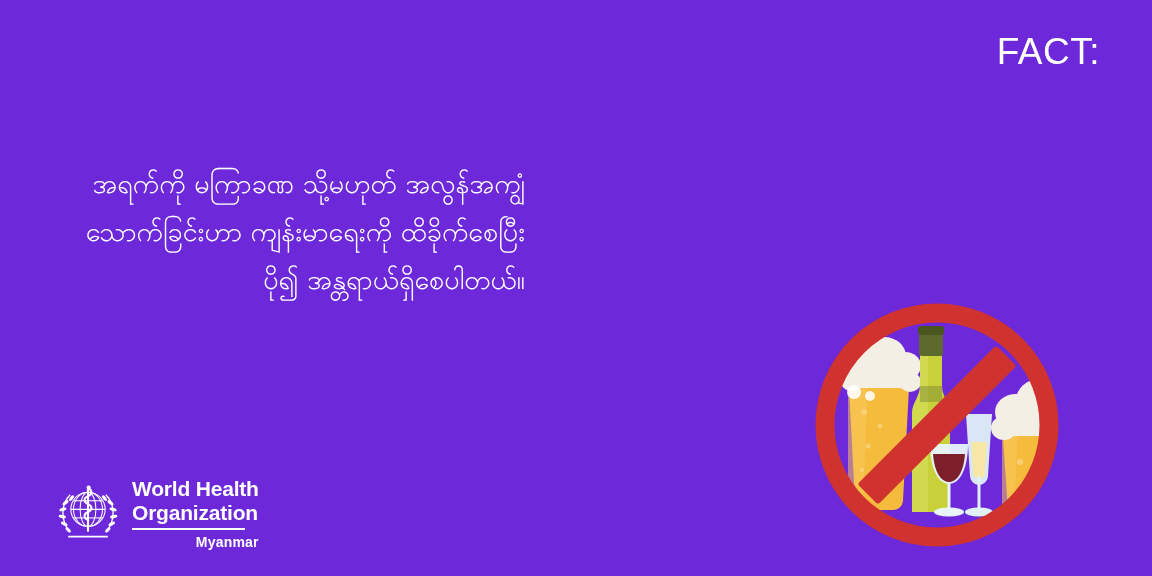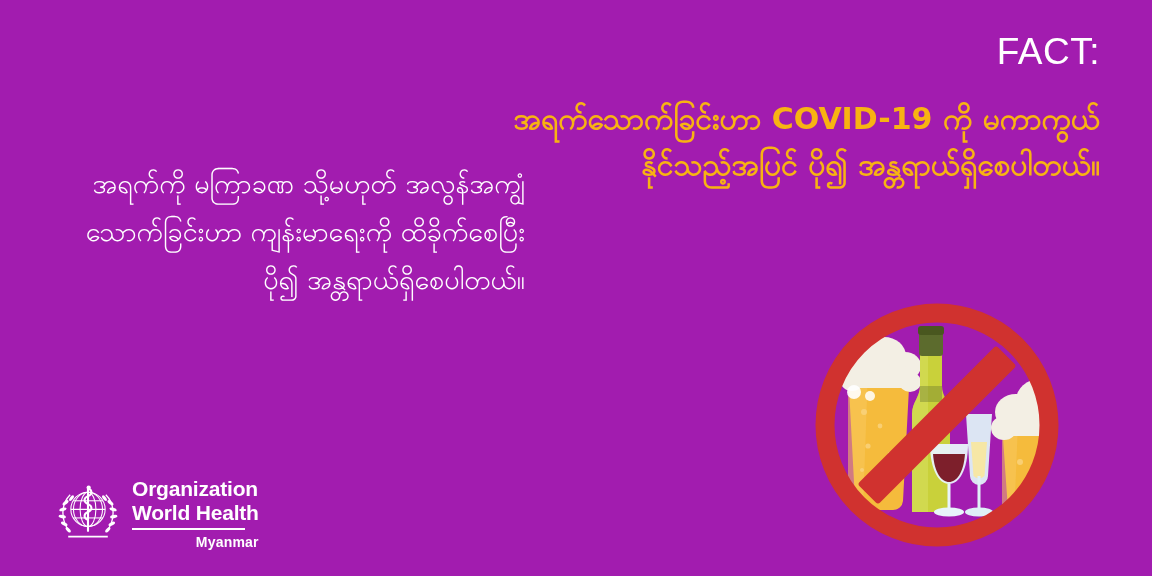--- a/index.html
+++ b/index.html
@@ -4,21 +4,21 @@
 <style>
   html, body {
     margin: 0;
     padding: 0;
     background: #ffffff;
   }
   #poster {
     position: relative;
     width: 1152px;
     height: 576px;
-    background: #a21caf;
+    background: #6d28d9;
     overflow: hidden;
     font-family: "DejaVu Sans", "Liberation Sans", sans-serif;
   }
 
   
   #fact-label {
     position: absolute;
     top: 33px;
     right: 52px;
     color: #ffffff;
@@ -115,21 +115,20 @@
   #no-alcohol { position: absolute; left: 806px; top: 294px; width: 262px; height: 262px; }
   #no-alcohol svg { display: block; width: 262px; height: 262px; }
 </style>
 </head>
 <body>
 
 <div id="poster">
 
   <div id="fact-label">FACT:</div>
 
-  <div id="headline">အရက်သောက်ခြင်းဟာ COVID-19 ကို မကာကွယ်နိုင်သည့်အပြင် ပို၍ အန္တရာယ်ရှိစေပါတယ်။</div>
 
   <div id="body-copy">အရက်ကို  မကြာခဏ သို့မဟုတ် အလွန်အကျွံ သောက်ခြင်းဟာ ကျန်းမာရေးကို ထိခိုက်စေပြီး ပို၍ အန္တရာယ်ရှိစေပါတယ်။</div>
 
 
   <div id="who-logo">
     <span>
       <svg id="who-emblem" viewBox="0 0 100 100" xmlns="http://www.w3.org/2000/svg" aria-hidden="true">
         <g fill="none" stroke="#ffffff" stroke-width="1.6">
           <circle cx="50" cy="46" r="26"></circle>
           <ellipse cx="50" cy="46" rx="12" ry="26"></ellipse>
@@ -162,22 +161,22 @@
         </g>
 
         <g fill="#ffffff">
           <rect x="48.4" y="12" width="3.2" height="68" rx="1.4"></rect>
           <path d="M50 14 c7 3 7 9 0 12 c-7 3 -7 9 0 12 c7 3 7 9 0 12 c-7 3 -7 9 0 12" fill="none" stroke="#ffffff" stroke-width="3.1" stroke-linecap="round"></path>
           <circle cx="51" cy="13" r="3.2"></circle>
         </g>
       </svg>
     </span>
     <div id="who-wordmark">
+      <div class="who-line">World Health</div>
       <div class="who-line">Organization</div>
-      <div class="who-line">World Health</div>
       <div id="who-rule"></div>
       <div id="who-country">Myanmar</div>
     </div>
   </div>
 
   <div id="no-alcohol">
     <svg viewBox="0 0 262 262" xmlns="http://www.w3.org/2000/svg" aria-hidden="true">
       <defs>
         <clipPath id="ringClip">
           <circle cx="131" cy="131" r="112"></circle>

